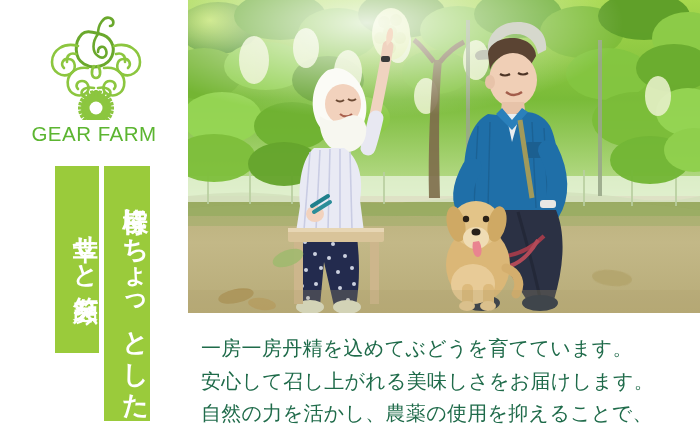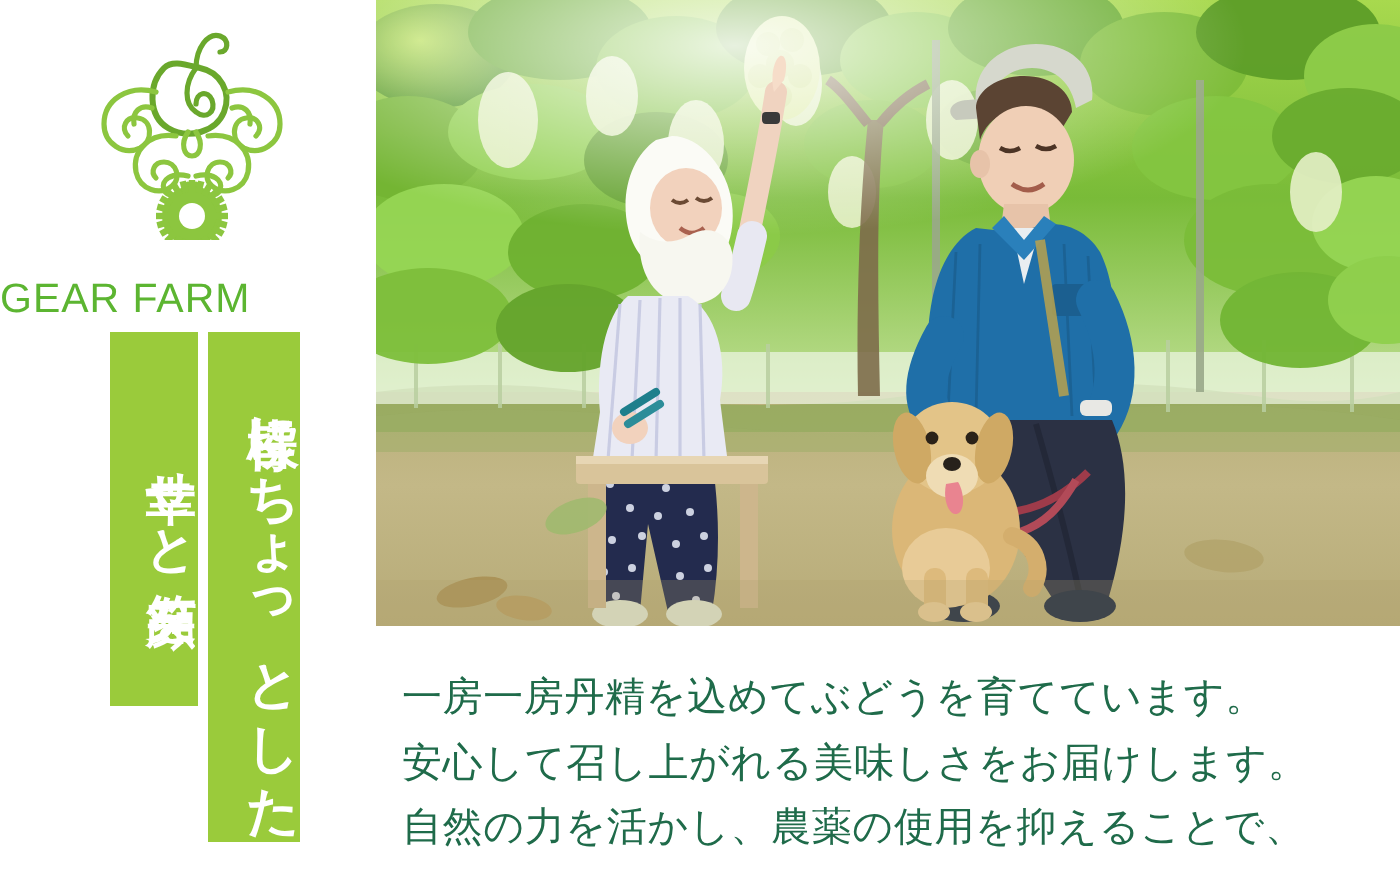--- a/index.html
+++ b/index.html
@@ -27,28 +27,27 @@
     position: absolute;
     left: 36px; top: 8px;
     width: 116px; height: 112px;
   }
   #logo-mark svg { display: block; width: 116px; height: 112px; }
 
   #brand-wordmark {
     position: absolute;
     left: 0; top: 122px;
     width: 188px;
-    text-align: left;
+    text-align: center;
     font-family: "Liberation Sans", "DejaVu Sans", sans-serif;
     font-size: 20.5px;
     letter-spacing: 0.5px;
     color: #5cb531;
     font-weight: 400;
     white-space: nowrap;
-    margin-top: 16px;
   }
 
   
   .v-banner {
     position: absolute;
     background: #9acb3b;
     color: #ffffff;
     writing-mode: vertical-rl;
     text-orientation: upright;
     font-family: "DejaVu Serif", "Liberation Serif", serif;

